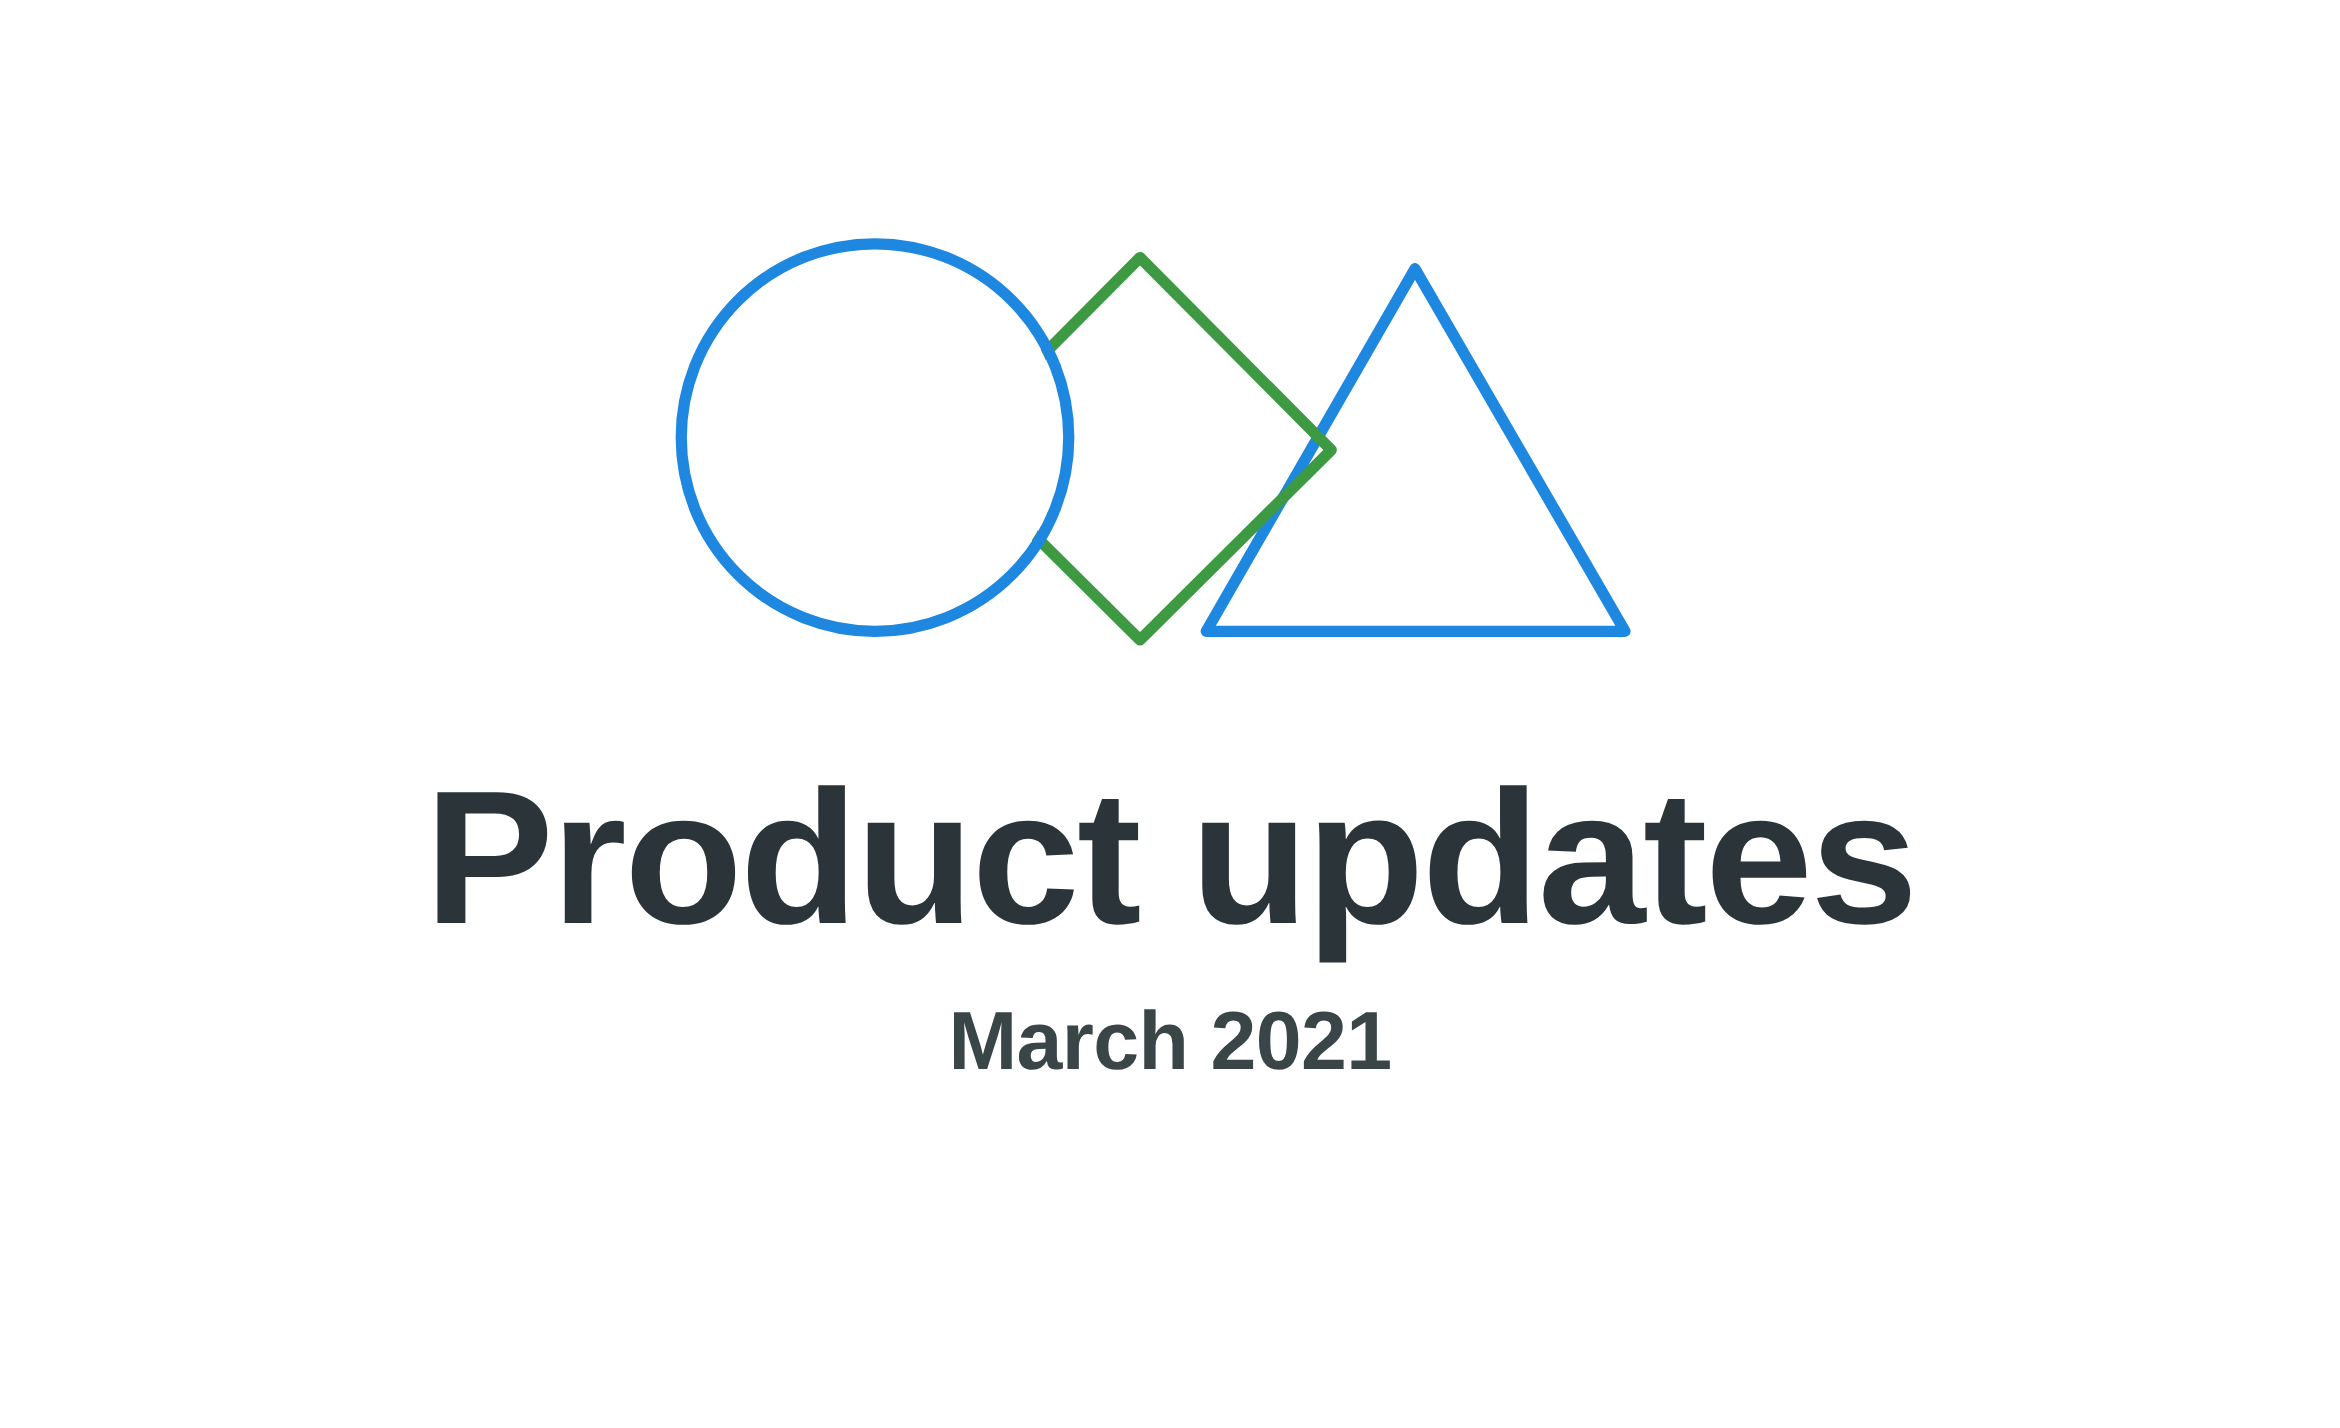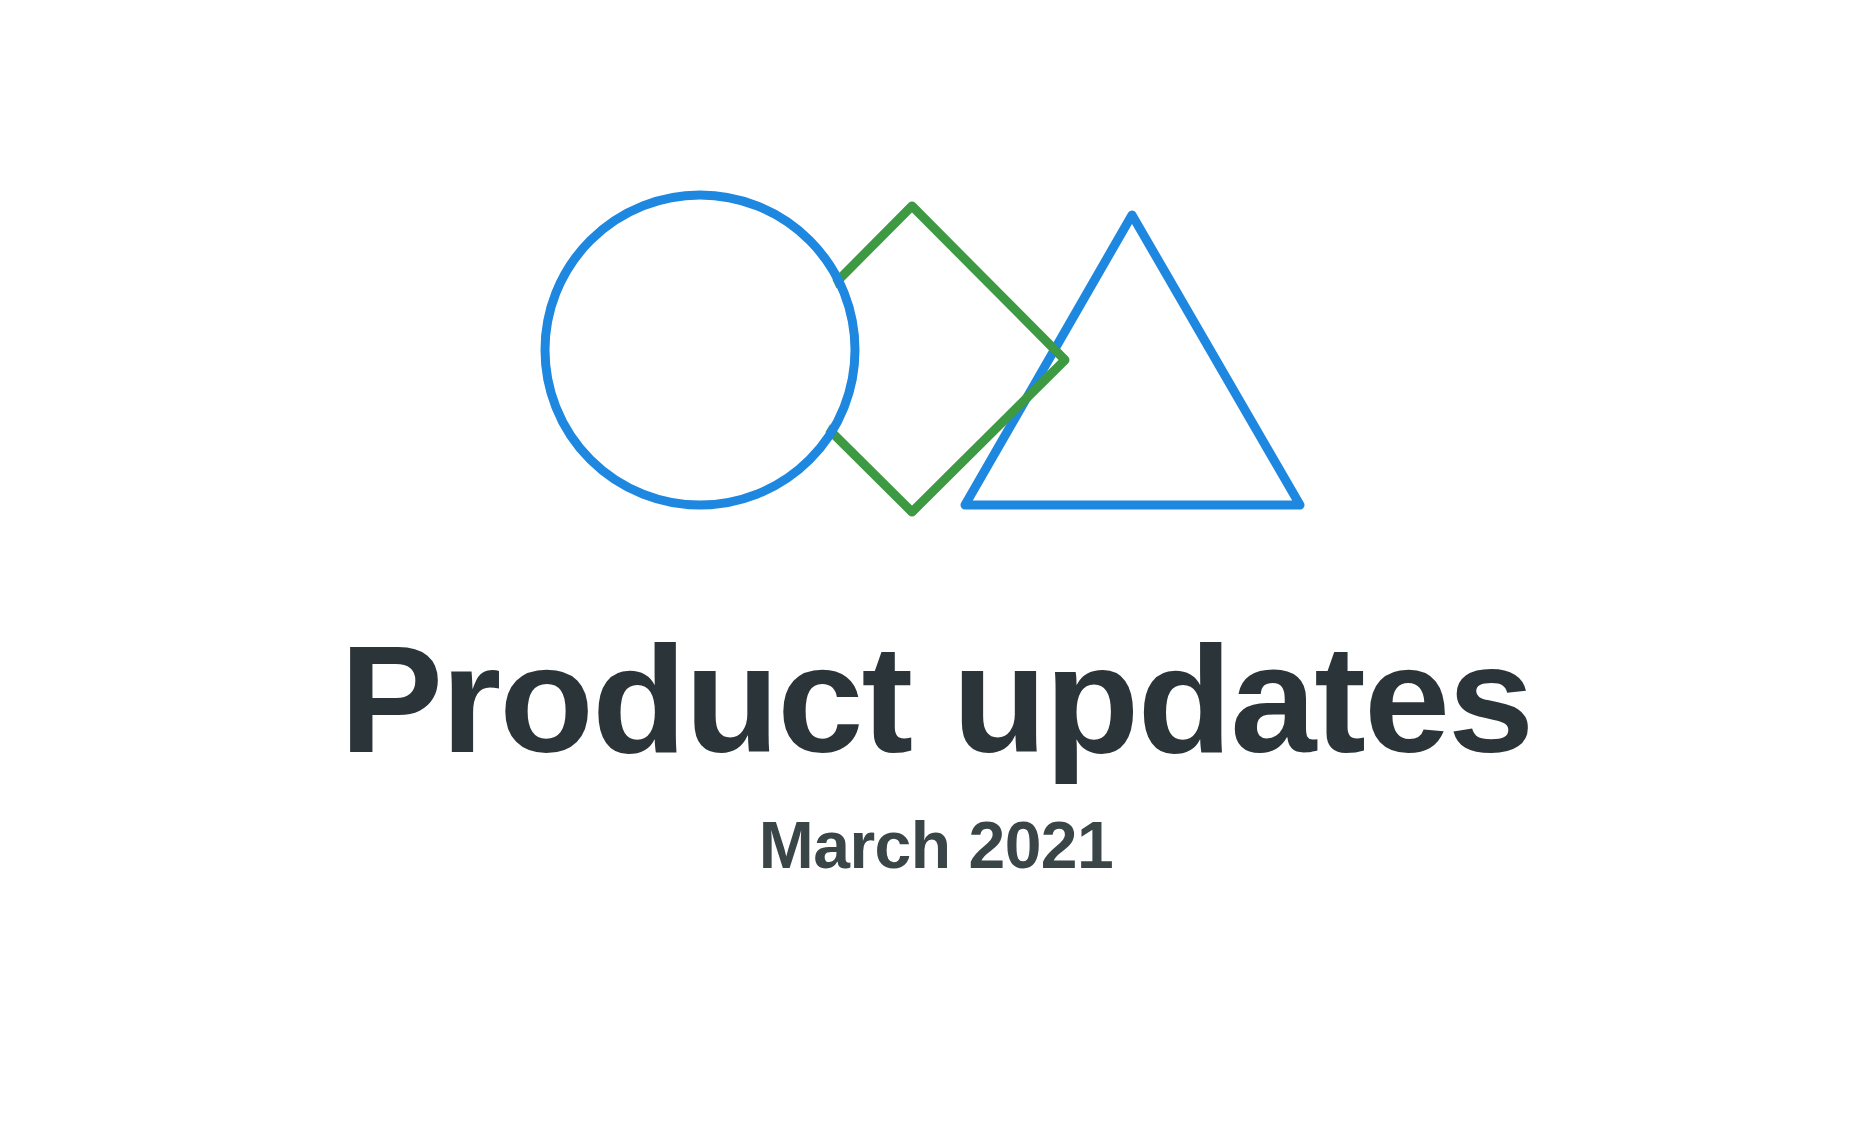--- a/index.html
+++ b/index.html
@@ -31,21 +31,21 @@
   #logo-mark svg {
     display: block;
     width: 1872px;
     height: 620px;
   }
 
   
   #text-block {
     position: absolute;
     left: 0;
-    top: 617px;
+    top: 604px;
     width: 1872px;
     text-align: center;
   }
 
   #page-title {
     margin: 0;
     padding: 0;
     font-family: "Liberation Sans", sans-serif;
     font-weight: 700;
     font-size: 152px;

